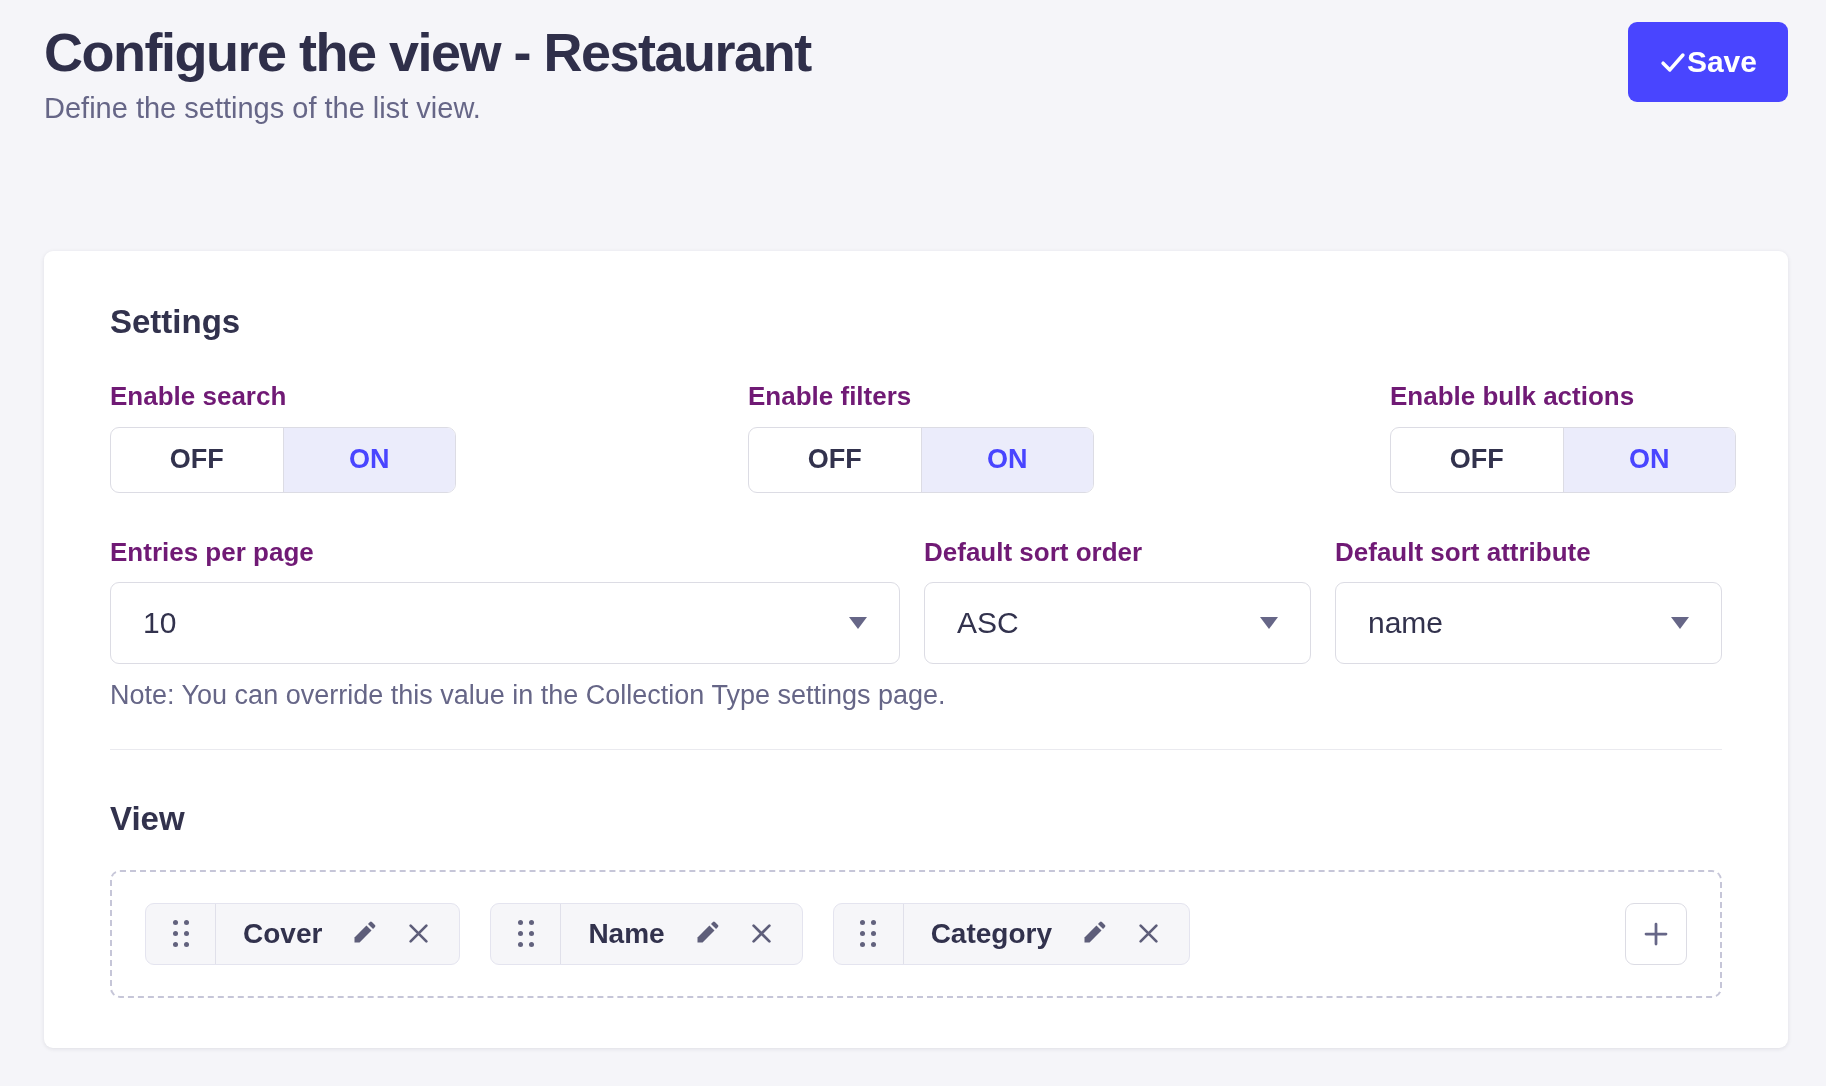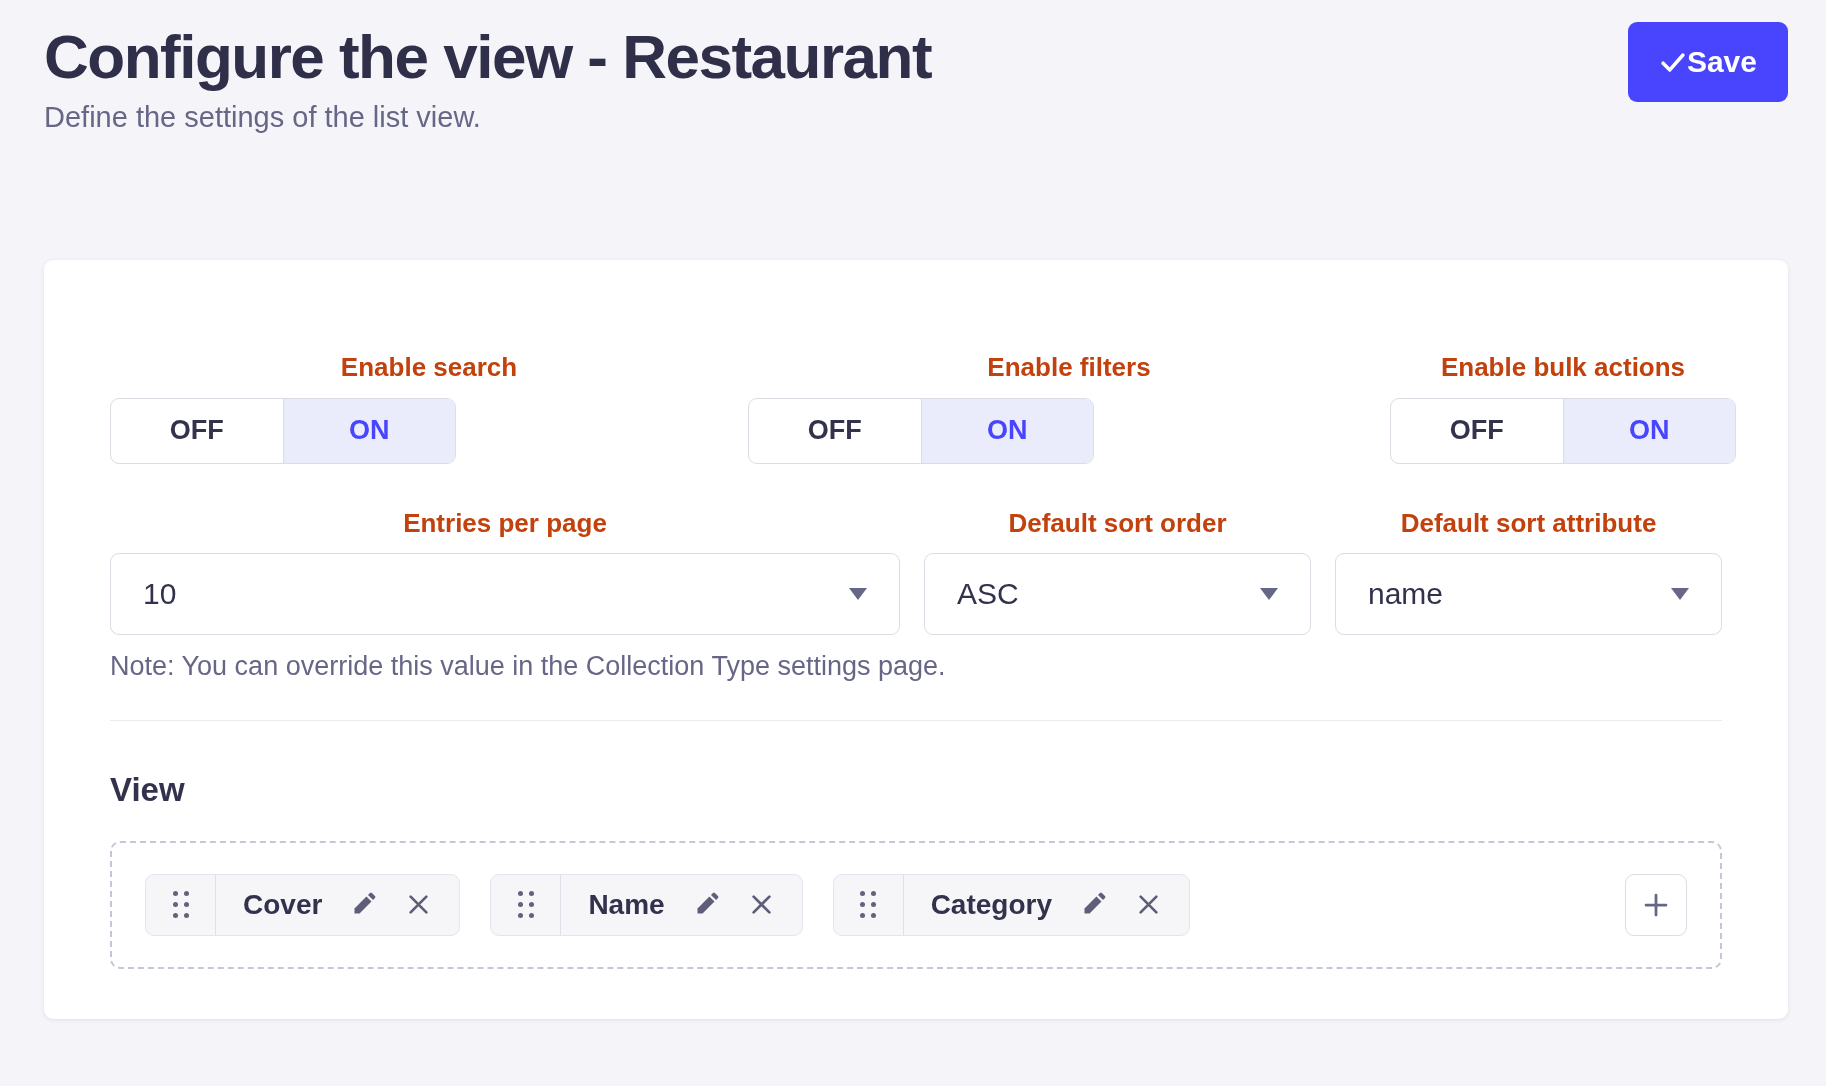--- a/index.html
+++ b/index.html
@@ -9,21 +9,21 @@
     background: #f5f5f9;
     font-family: "Liberation Sans", sans-serif;
     color: #32324d;
     overflow: hidden;
   }
   .page { padding: 22px 38px 0 44px; }
 
   
   .header { display: flex; justify-content: space-between; align-items: flex-start; }
   .page-title {
-    margin: 0; font-size: 62px; font-weight: 700; color: #2f2f4a;
+    margin: 0; font-size: 54px; font-weight: 700; color: #2f2f4a;
     letter-spacing: -1.5px; line-height: 1.12;
   }
   .page-subtitle { margin: 10px 0 0; font-size: 29px; color: #666687; }
   .save-button {
     display: flex; align-items: center; 
     background: #4945ff; color: #ffffff;
     border: none; border-radius: 9px;
     height: 80px; padding: 0 31px; margin-top: 0;
     font-family: inherit; font-size: 30px; font-weight: 700;
     cursor: pointer;
@@ -34,21 +34,21 @@
     margin-top: 126px;
     background: #ffffff;
     border-radius: 9px;
     box-shadow: 0 1px 4px rgba(33,33,52,0.1);
     padding: 52px 66px 50px;
   }
   .section-heading { margin: 0; font-size: 33px; font-weight: 700; color: #32324d; }
 
   
   .toggles-row { display: grid; grid-template-columns: 638px 642px 1fr; margin-top: 40px; }
-  .field-label { display: block; font-size: 26px; font-weight: 700; color: #c2410c; line-height: 1.2; text-align: center; }
+  .field-label { display: block; font-size: 26px; font-weight: 700; color: #701a75; line-height: 1.2; }
   .toggle {
     display: flex; width: 346px; height: 66px; margin-top: 14px;
     border: 1px solid #dcdce4; border-radius: 9px; background: #fff; overflow: hidden;
   }
   .toggle-option {
     flex: 1; display: flex; align-items: center; justify-content: center;
     font-size: 27px; font-weight: 700; color: #32324d; cursor: pointer; user-select: none;
   }
   .toggle-option.is-on { background: #ebecfb; color: #4945ff; border-left: 1px solid #dcdce4; }
 
@@ -115,20 +115,21 @@
     <button class="save-button">
       <svg width="28" height="28" viewBox="0 0 24 24" fill="none">
         <path d="M3.5 13 L9.3 18.8 L20.5 6" stroke="#ffffff" stroke-width="3" stroke-linecap="round" stroke-linejoin="round"></path>
       </svg>
       <span>Save</span>
     </button>
   </div>
 
   <div class="card">
 
+    <h2 class="section-heading">Settings</h2>
 
     <div class="toggles-row">
 
       <div>
         <span class="field-label">Enable search</span>
         <div class="toggle">
           <div class="toggle-option">OFF</div>
           <div class="toggle-option is-on">ON</div>
         </div>
       </div>

